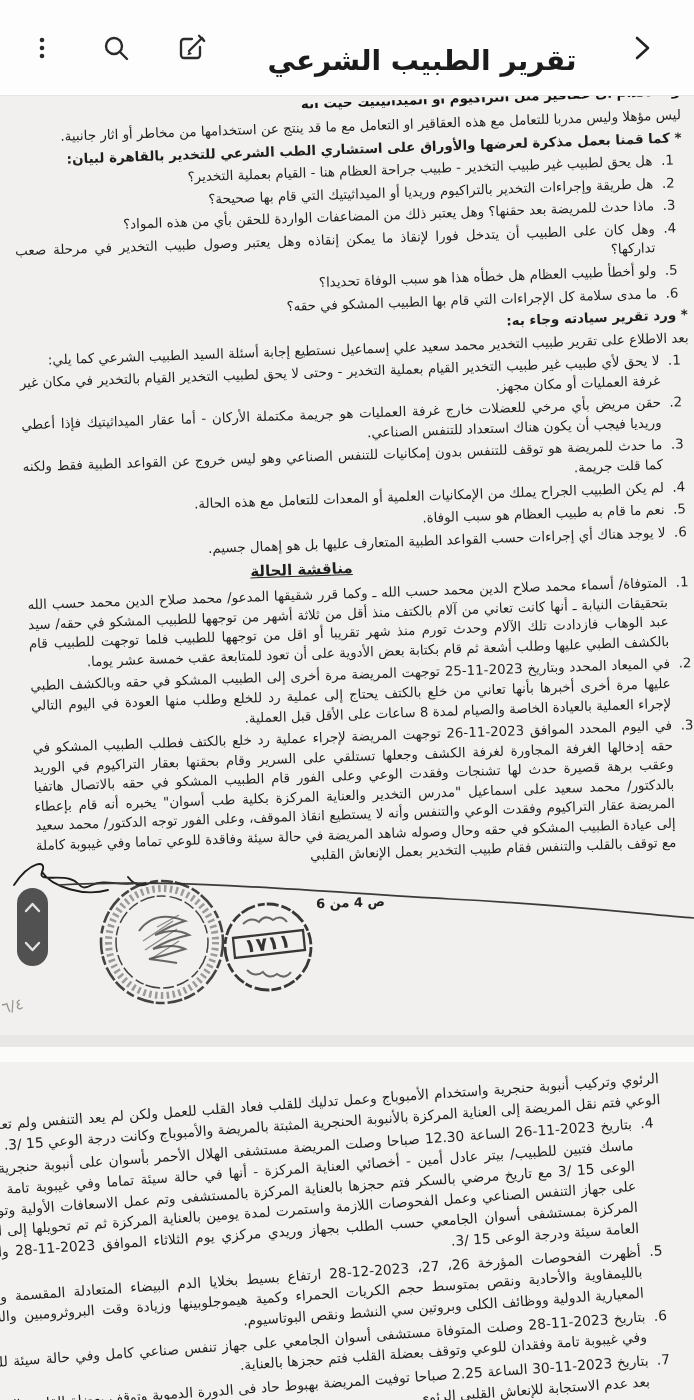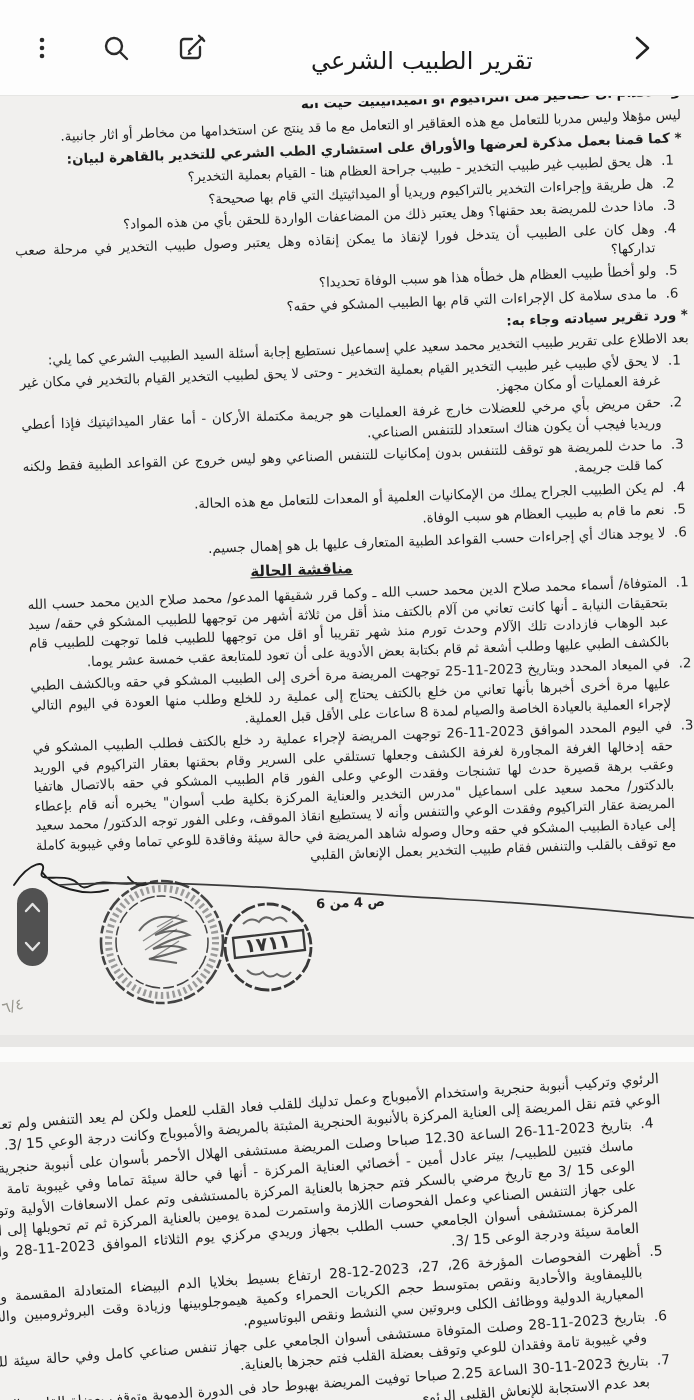--- a/index.html
+++ b/index.html
@@ -9,21 +9,21 @@
     font-family:"DejaVu Sans",sans-serif;
   }
   
   .appbar{
     position:absolute;top:0;left:0;width:694px;height:95px;
     background:#fdfdfd;border-bottom:1px solid #e6e6e4;z-index:20;
   }
   .appbar .title{
     position:absolute;right:90px;left:240px;top:0;height:121px;
     display:flex;align-items:center;justify-content:center;
-    font-size:24px;font-weight:normal;color:#1c1c1c;direction:rtl;white-space:nowrap;
+    font-size:28px;font-weight:bold;color:#1c1c1c;direction:rtl;white-space:nowrap;
   }
   .iconbtn{position:absolute;top:24px;width:48px;height:48px;display:flex;align-items:center;justify-content:center;background:none;border:none;padding:0;cursor:pointer;}
   .btn-menu{left:18px;}
   .btn-search{left:92px;}
   .btn-compose{left:168px;}
   .btn-back{left:618px;}
   .iconbtn svg{display:block;}
   
   .viewport{position:absolute;top:95px;left:0;width:694px;height:1305px;overflow:hidden;}
   .page{position:relative;width:694px;background:#f1f0ee;overflow:hidden;color:#1f1f1f;}

